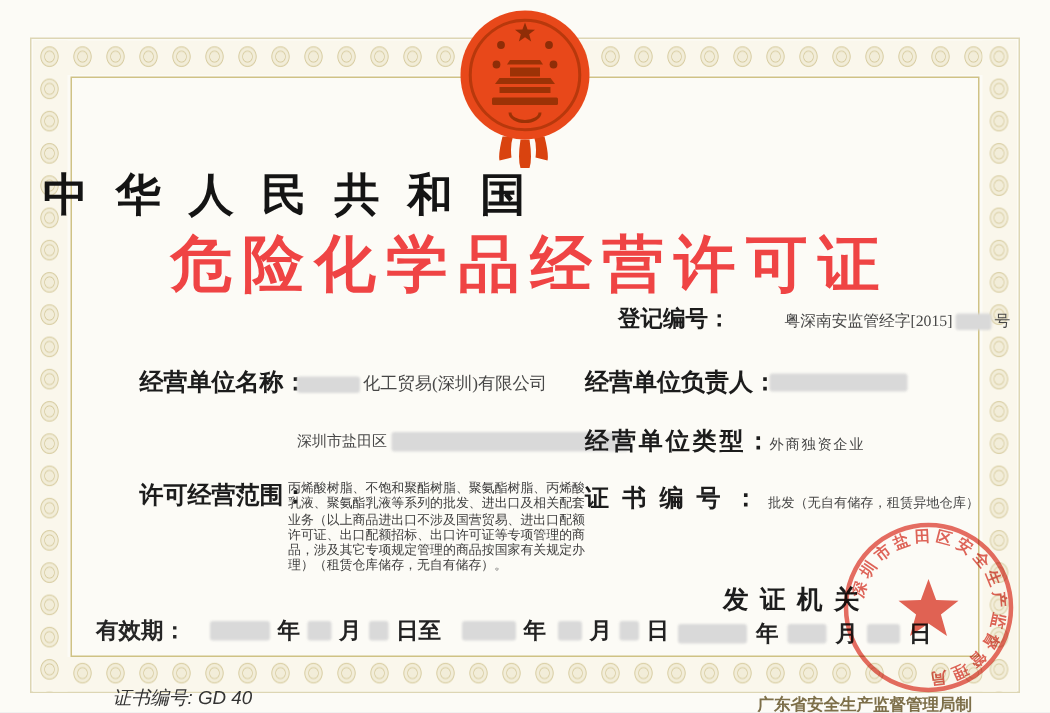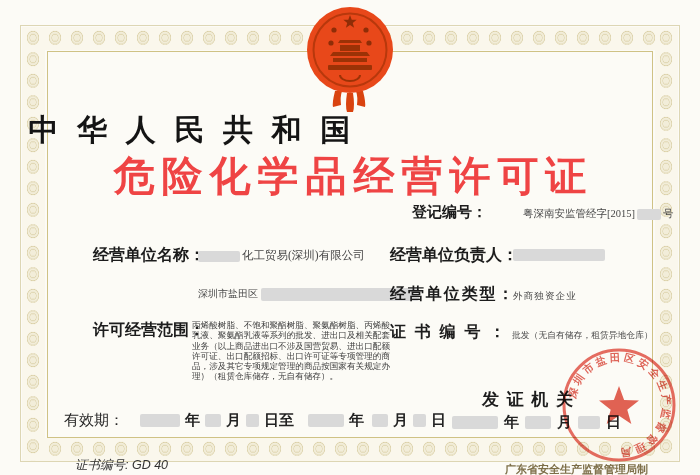--- a/index.html
+++ b/index.html
@@ -15,21 +15,21 @@
   .band-left{left:22px;top:27px;width:23px;height:434px;}
   .band-right{left:655px;top:27px;width:23px;height:434px;}
   .hairline-outer{position:absolute;z-index:1;left:20px;top:25px;width:658px;height:435px;border:1px solid #ddd6b4;}
   .hairline-inner{position:absolute;z-index:1;left:47px;top:51px;width:604px;height:385px;border:1px solid #cfc285;}
   .emblem{position:absolute;z-index:3;left:297px;top:3px;}
   .country{position:absolute;z-index:2;left:0;top:110px;width:100%;text-align:left;
     font-size:30px;font-weight:bold;letter-spacing:0.62em;text-indent:0.62em;color:#141414;padding-left:10px;}
   .title{position:absolute;z-index:2;left:0;top:149px;width:100%;text-align:center;
     font-size:41px;font-weight:bold;letter-spacing:0.17em;text-indent:0.17em;color:#ef4444;}
   .lbl{font-weight:bold;color:#1c1c1c;font-size:16px;white-space:nowrap;}
-  .lbl-sm{font-weight:normal;color:#262626;font-size:15px;white-space:nowrap;}
+  .lbl-sm{font-weight:bold;color:#262626;font-size:15px;white-space:nowrap;}
   .val{font-family:"Liberation Serif",serif;color:#474747;white-space:nowrap;}
   .redact{display:inline-block;background:#d9d9d9;border-radius:2px;filter:blur(0.7px);vertical-align:middle;}
   .abs{position:absolute;z-index:2;}
   .reg-label{left:412px;top:203px;font-size:15px;}
   .reg-value{left:523px;top:207px;font-size:10.5px;display:flex;align-items:center;gap:2px;}
   .row-label-l{left:93px;}
   .row-label-r{left:390px;}
   .scope{left:192px;top:320px;width:198px;font-family:Liberation Sans, sans-serif;
     font-size:8.6px;line-height:10.3px;color:#3d3d3d;text-align:justify;}
   .mode-label{letter-spacing:0.55em;}

